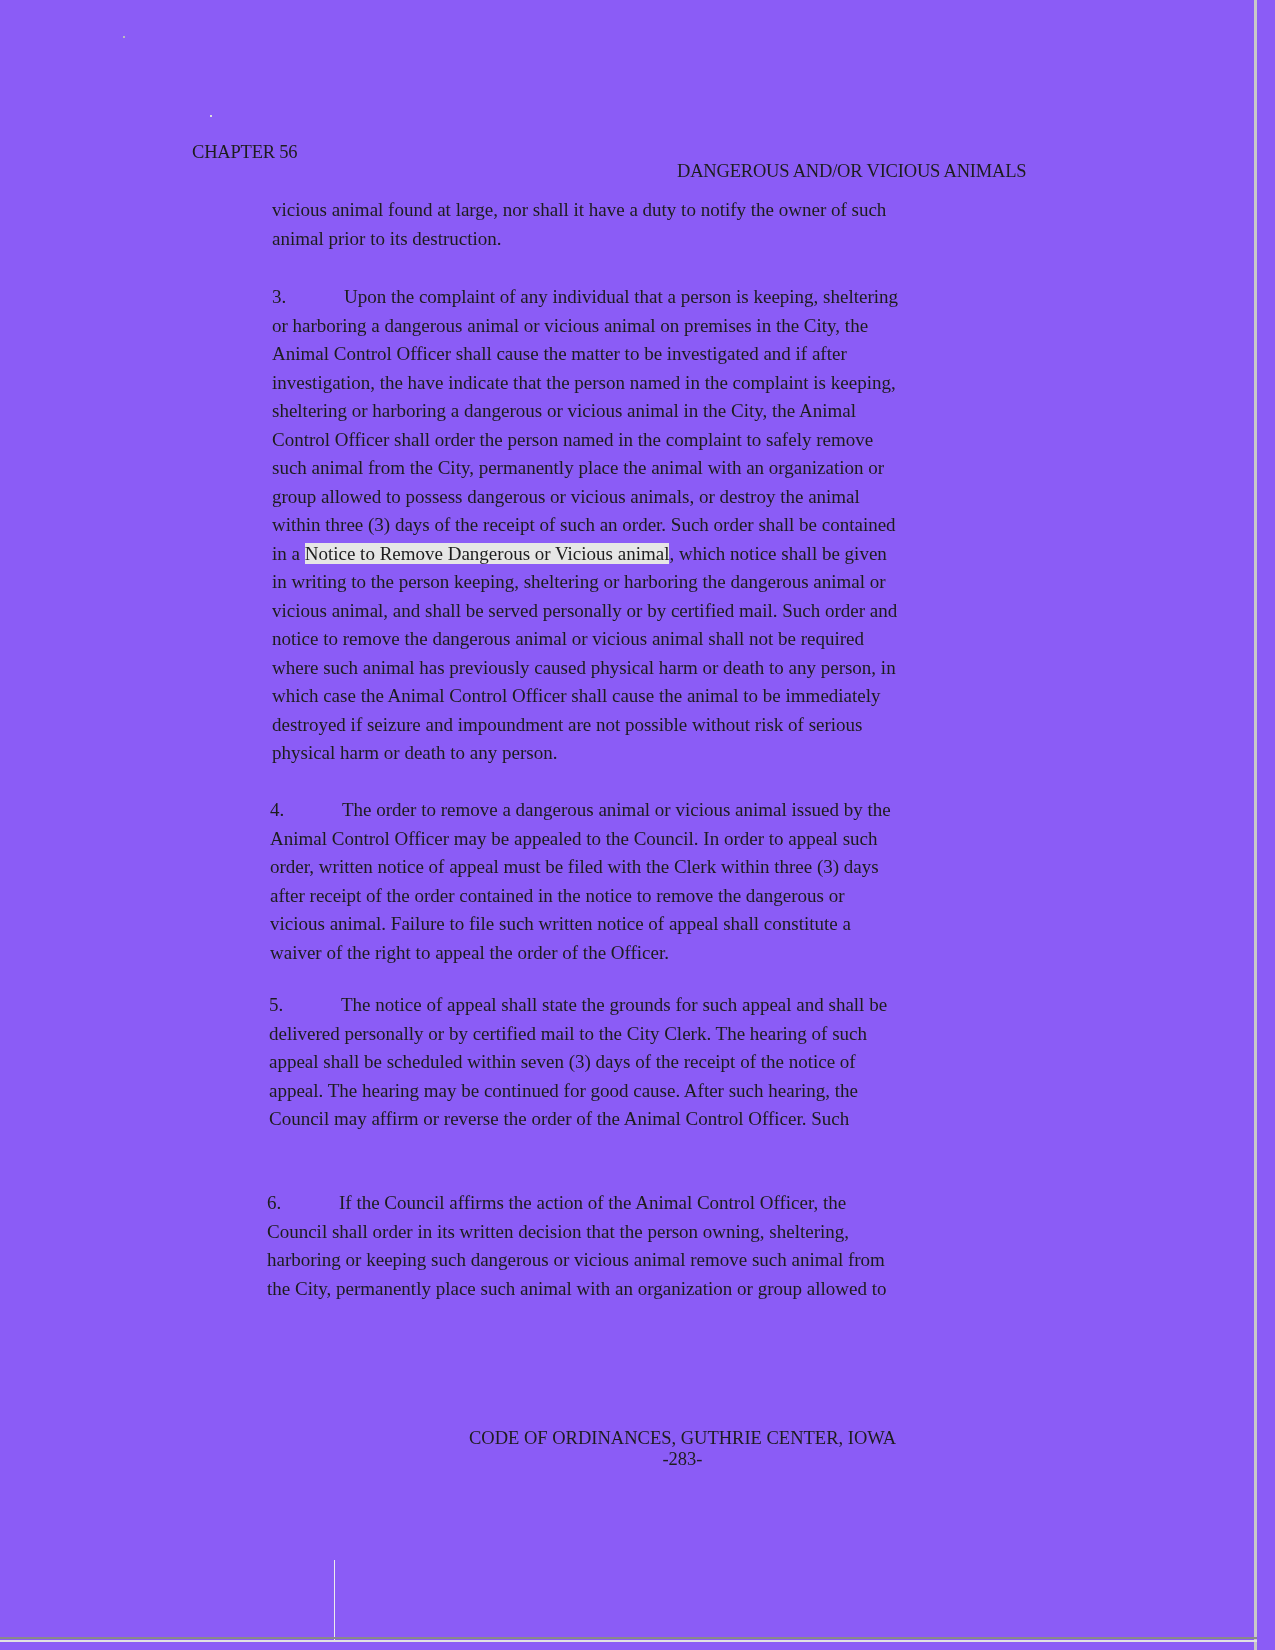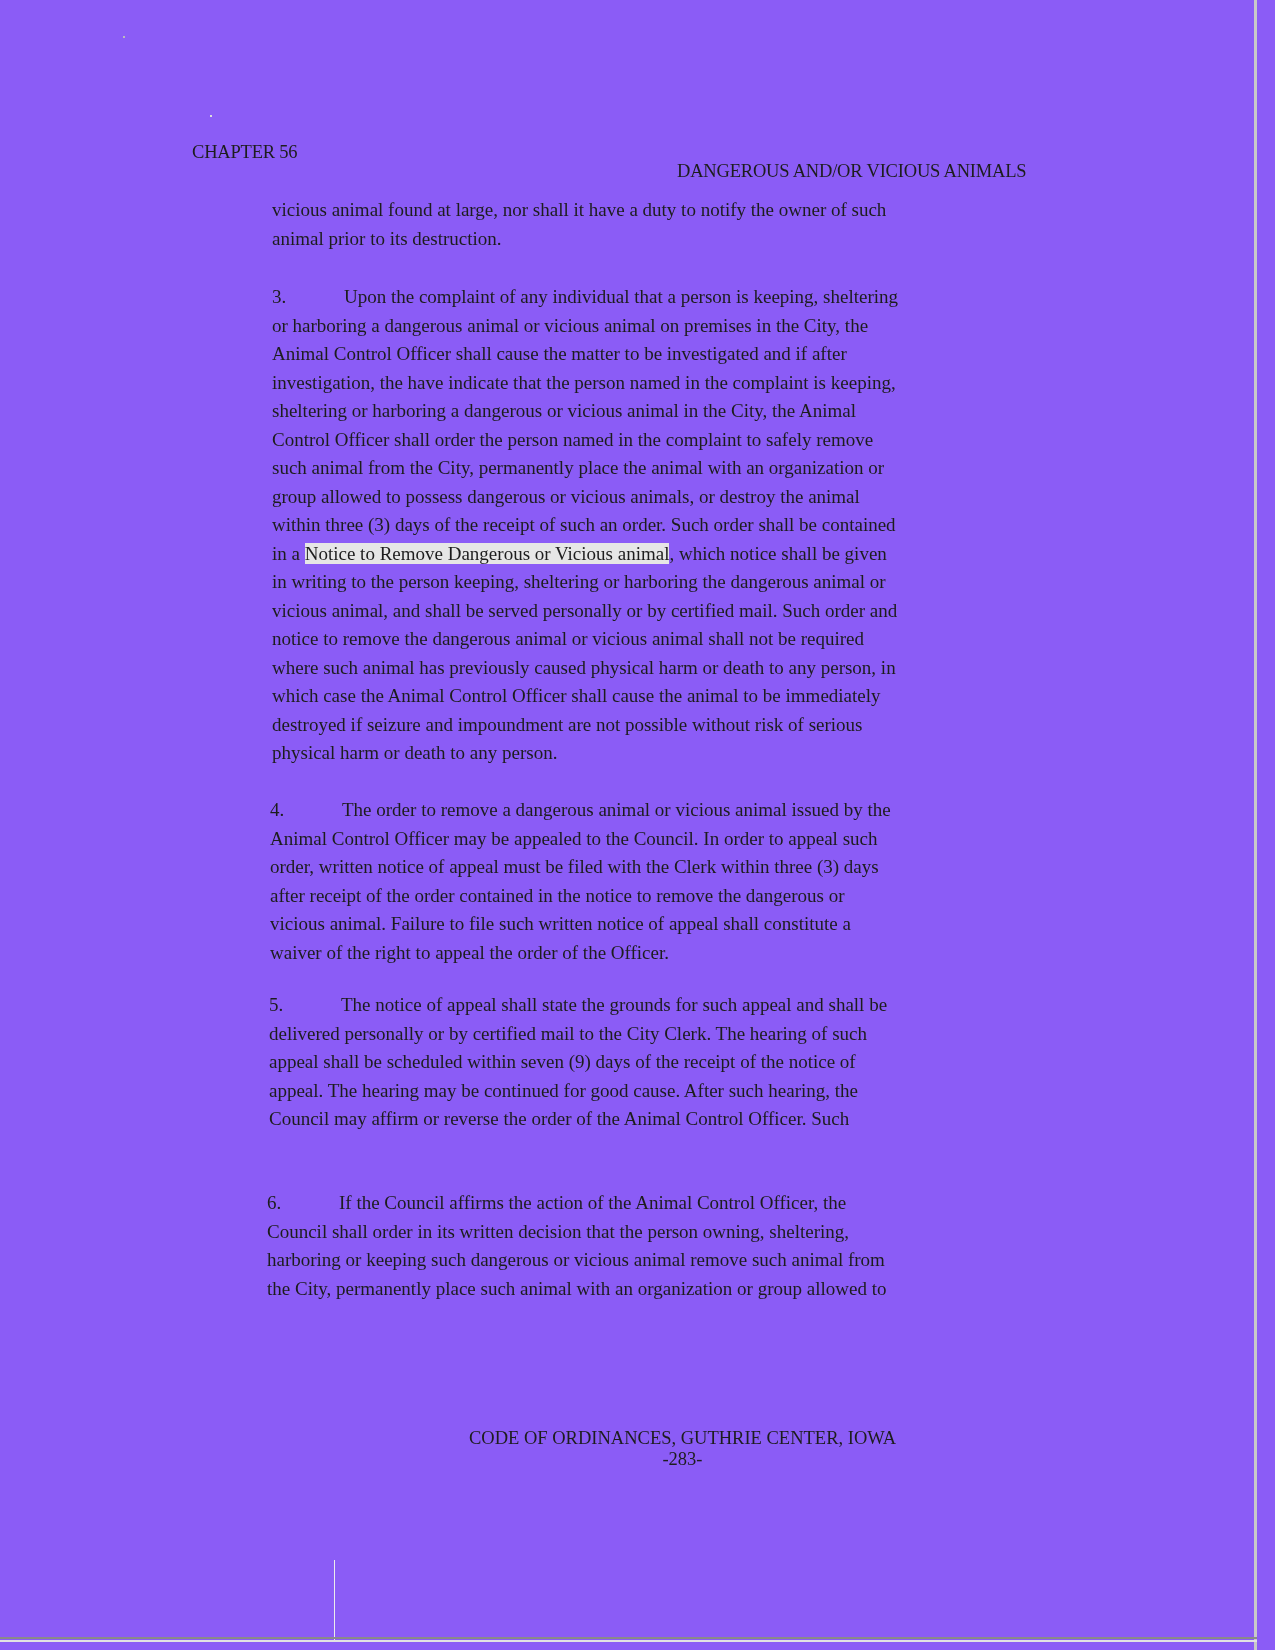--- a/index.html
+++ b/index.html
@@ -74,21 +74,21 @@
     <div class="line">Animal Control Officer may be appealed to the Council. In order to appeal such</div>
     <div class="line">order, written notice of appeal must be filed with the Clerk within three (3) days</div>
     <div class="line">after receipt of the order contained in the notice to remove the dangerous or</div>
     <div class="line">vicious animal. Failure to file such written notice of appeal shall constitute a</div>
     <div class="line">waiver of the right to appeal the order of the Officer.</div>
   </div>
 
   <div class="body-lines" id="p5">
     <div class="line"><span class="para-num">5.</span><span>The notice of appeal shall state the grounds for such appeal and shall be</span></div>
     <div class="line">delivered personally or by certified mail to the City Clerk. The hearing of such</div>
-    <div class="line">appeal shall be scheduled within seven (9) days of the receipt of the notice of</div>
+    <div class="line">appeal shall be scheduled within seven (3) days of the receipt of the notice of</div>
     <div class="line">appeal. The hearing may be continued for good cause. After such hearing, the</div>
     <div class="line">Council may affirm or reverse the order of the Animal Control Officer. Such</div>
   </div>
 
   <div class="body-lines" id="p6">
     <div class="line"><span class="para-num">6.</span><span>If the Council affirms the action of the Animal Control Officer, the</span></div>
     <div class="line">Council shall order in its written decision that the person owning, sheltering,</div>
     <div class="line">harboring or keeping such dangerous or vicious animal remove such animal from</div>
     <div class="line">the City, permanently place such animal with an organization or group allowed to</div>
   </div>

